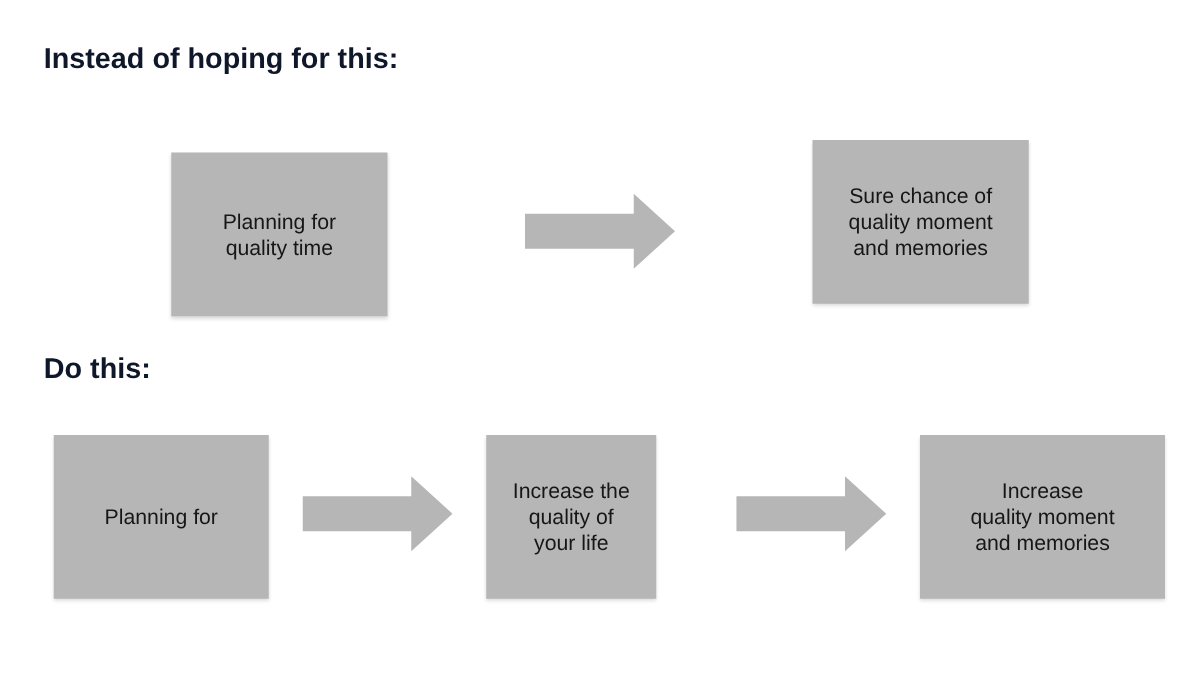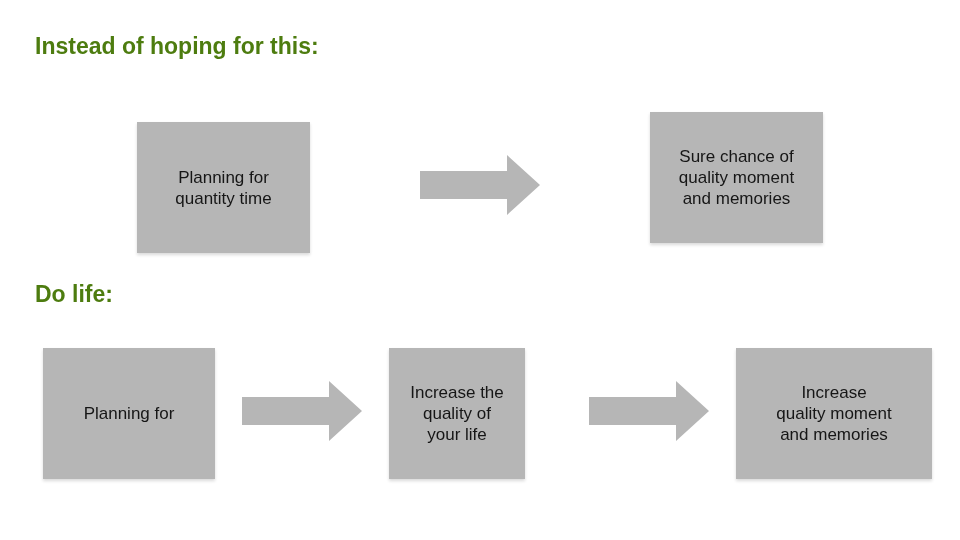--- a/index.html
+++ b/index.html
@@ -14,21 +14,21 @@
     background: #ffffff;
     font-family: "Liberation Sans", sans-serif;
     overflow: hidden;
   }
   .heading {
     position: absolute;
     left: 35px;
     margin: 0;
     font-size: 23px;
     font-weight: bold;
-    color: #4d7c0f;
+    color: #0f172a;
     white-space: nowrap;
   }
   .heading-1 { top: 33px; }
   .heading-2 { top: 281px; }
   .box {
     position: absolute;
     width: 173px;
     height: 131px;
     background: #b6b6b6;
     box-shadow: 0 2px 3px rgba(0,0,0,0.15);
@@ -61,37 +61,37 @@
 </head>
 <body>
 
 <div class="canvas">
 
   <h1 class="heading heading-1">Instead of hoping for this:</h1>
 
   <div class="box box-a">
     <div>
       <span class="ln">Planning for</span>
-      <span class="ln">quantity time</span>
+      <span class="ln">quality time</span>
     </div>
   </div>
 
   <svg class="arrow arrow-1" viewBox="0 0 120 60">
     <polygon points="0,16 87,16 87,0 120,30 87,60 87,44 0,44"></polygon>
   </svg>
 
   <div class="box box-b">
     <div>
       <span class="ln">Sure chance of</span>
       <span class="ln">quality moment</span>
       <span class="ln">and memories</span>
     </div>
   </div>
 
-  <h2 class="heading heading-2">Do life:</h2>
+  <h2 class="heading heading-2">Do this:</h2>
 
   <div class="box box-c">
     <div>
       <span class="ln">Planning for</span>
     </div>
   </div>
 
   <svg class="arrow arrow-2" viewBox="0 0 120 60">
     <polygon points="0,16 87,16 87,0 120,30 87,60 87,44 0,44"></polygon>
   </svg>

